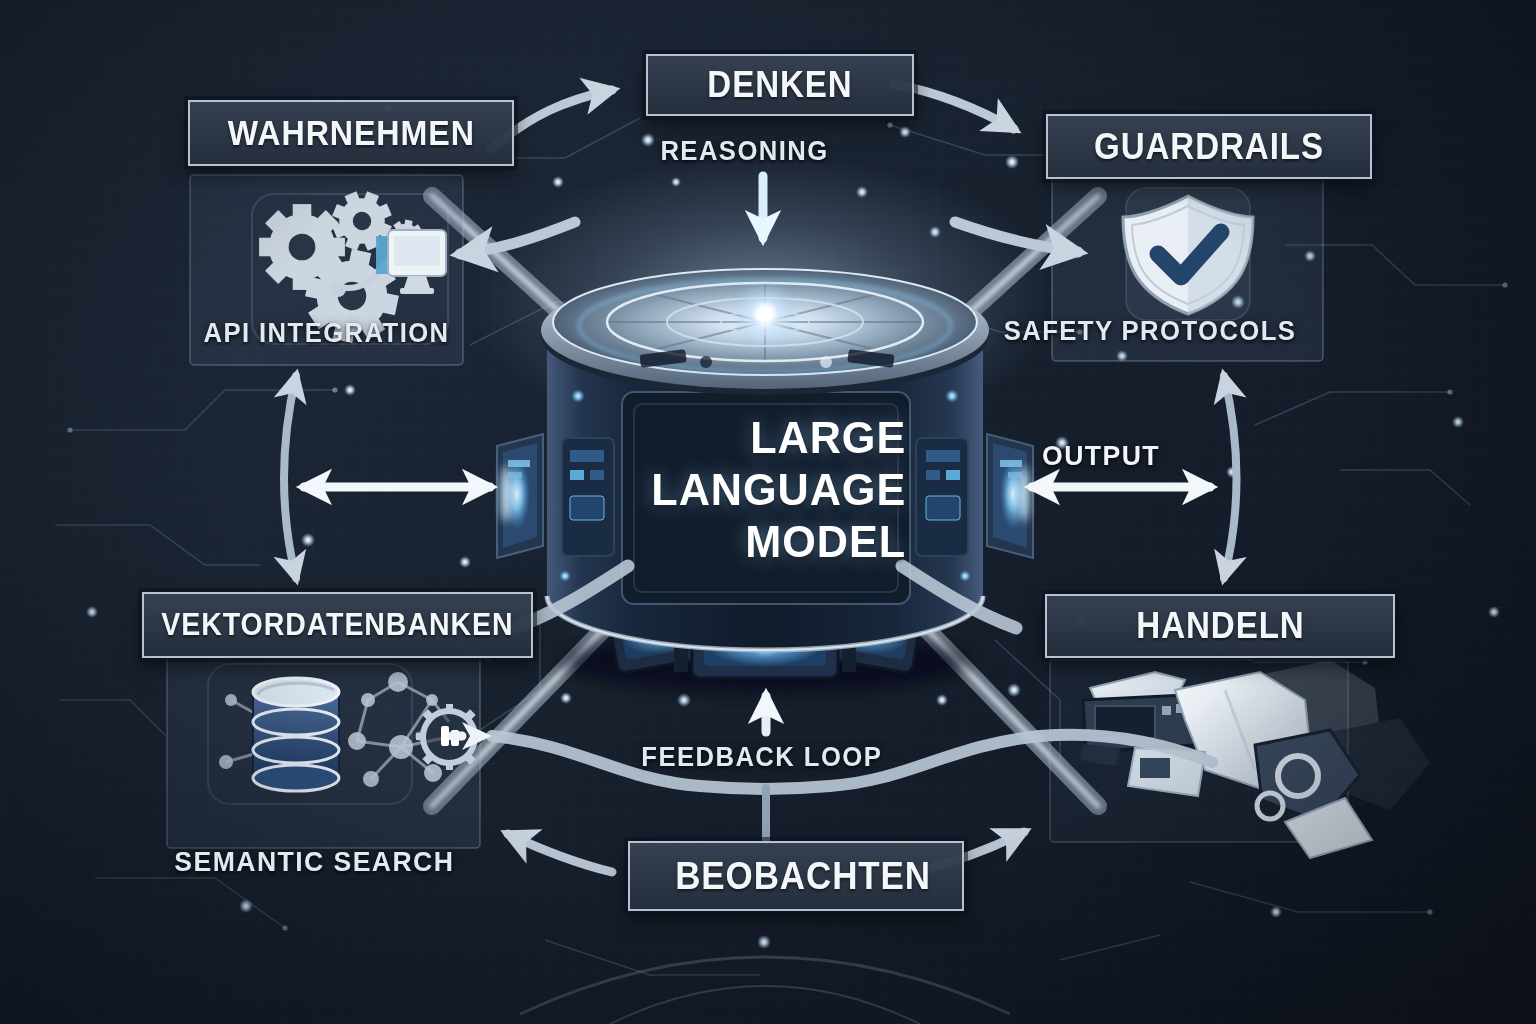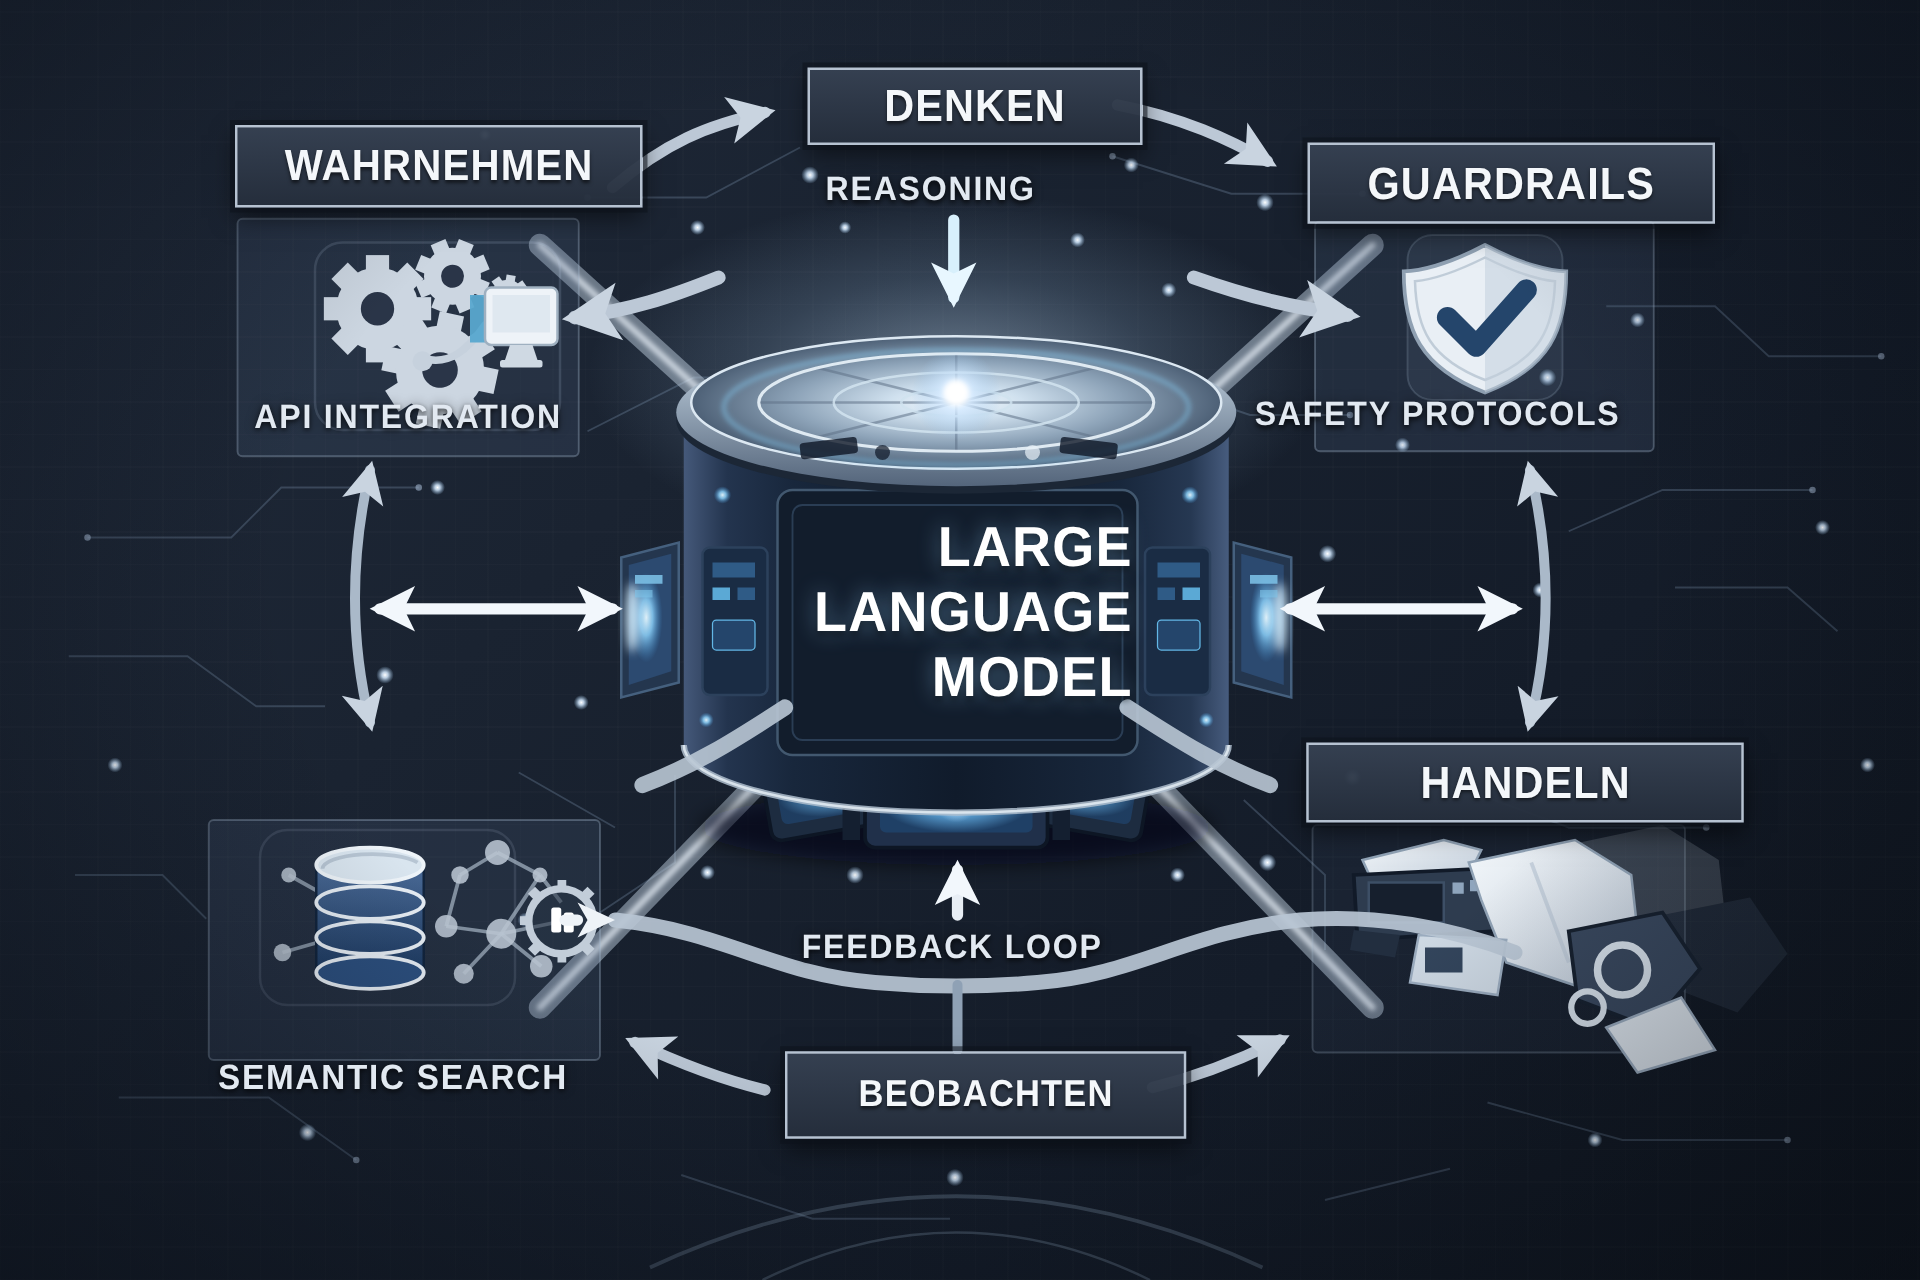--- a/index.html
+++ b/index.html
@@ -435,35 +435,40 @@
 
 <div class="tbox" style="left:626px;top:54px;width:264px;height:58px;font-size:36px;">
   <span class="cond">DENKEN</span>
     </div>
 <div class="tbox" style="left:168px;top:100px;width:322px;height:62px;font-size:35px;">
   <span class="cond">WAHRNEHMEN</span>
     </div>
 <div class="tbox" style="left:1026px;top:114px;width:322px;height:61px;font-size:36px;">
   <span class="cond">GUARDRAILS</span>
     </div>
+<div class="tbox" style="left:122px;top:592px;width:387px;height:62px;font-size:31px;">
+  <span class="cond">VEKTORDATENBANKEN</span>
+    </div>
 <div class="tbox" style="left:1025px;top:594px;width:346px;height:60px;font-size:36px;">
   <span class="cond">HANDELN</span>
     </div>
-<div class="tbox" style="left:608px;top:841px;width:317px;height:66px;font-size:30px;">
+<div class="tbox" style="left:608px;top:841px;width:317px;height:66px;font-size:38px;padding-left:15px;">
   <span class="cond">BEOBACHTEN</span>
     </div>
 
 <div class="sublbl" style="left:622px;top:136px;width:246px;font-size:27px;">
   <span class="cond">REASONING</span></div>
 <div class="sublbl" style="left:190px;top:318px;width:273px;font-size:27px;">
   <span class="cond">API INTEGRATION</span></div>
 <div class="sublbl" style="left:996px;top:316px;width:271px;font-size:27px;">
   <span class="cond">SAFETY PROTOCOLS</span></div>
 <div class="sublbl" style="left:167px;top:846px;width:262px;font-size:28px;">
   <span class="cond">SEMANTIC SEARCH</span></div>
+<div class="sublbl" style="left:995px;top:440px;width:212px;font-size:28px;color:#f0f5fa;">
+  <span class="cond">OUTPUT</span></div>
 <div class="sublbl" style="left:612px;top:732px;width:300px;font-size:27px;margin-top:10px;">
   <span class="cond">FEEDBACK LOOP</span></div>
 
 <div class="llm-text" style="left:620px;top:412px;width:292px;font-size:45px;">
   <span>LARGE</span>
   <span>LANGUAGE</span>
   <span>MODEL</span>
 </div>
 
 <div class="vignette"></div>

